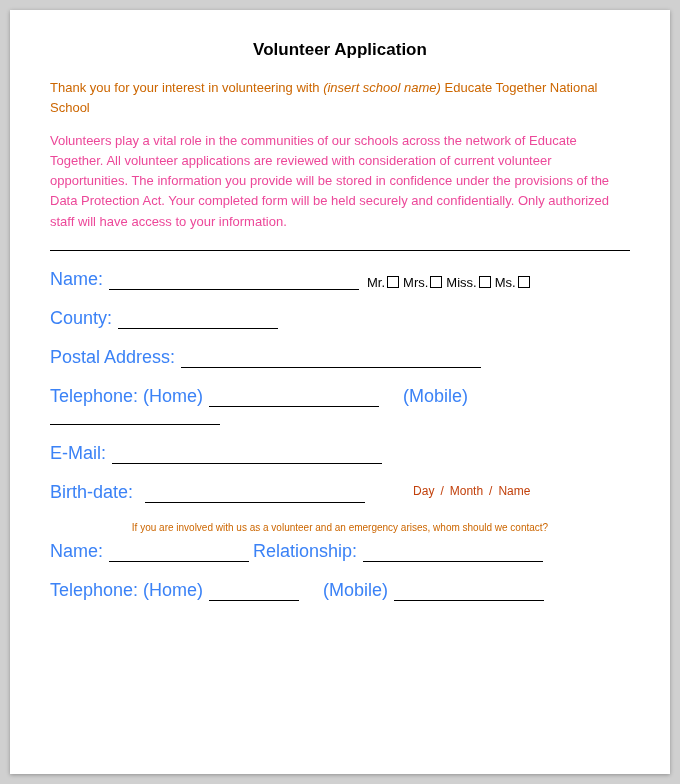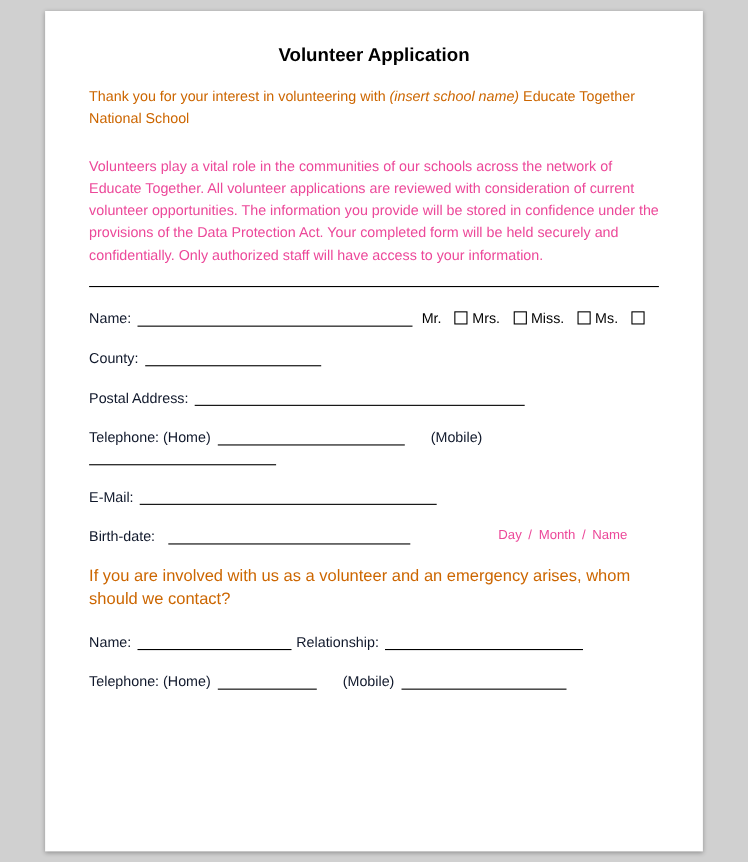--- a/index.html
+++ b/index.html
@@ -13,39 +13,39 @@
       display: flex;
       justify-content: center;
       align-items: flex-start;
       min-height: 784px;
       font-family: Arial, sans-serif;
       padding: 10px;
     }
 
     .page {
       background: #fff;
-      width: 598px;
+      width: 660px;
       min-height: 764px;
       padding: 30px 40px;
       box-shadow: 0 1px 4px rgba(0,0,0,0.3);
     }
 
     .page-title {
       text-align: center;
       font-size: 17px;
       font-weight: bold;
       color: #000;
       margin-bottom: 18px;
     }
 
     .intro-orange {
       color: #cc6600;
       font-size: 13px;
       line-height: 1.5;
-      margin-bottom: 24px;
+      margin-bottom: 14px;
     }
 
     .intro-orange em {
       font-style: italic;
     }
 
     .body-text {
       color: #ec4899;
       font-size: 13px;
       line-height: 1.55;
@@ -70,22 +70,22 @@
       align-items: flex-end;
       margin-bottom: 18px;
       font-size: 13px;
       color: #000;
       flex-wrap: wrap;
     }
 
     .form-label {
       white-space: nowrap;
       margin-right: 6px;
-      color: #0f172a;
-      font-size: 13px;
+      color: #3b82f6;
+      font-size: 18px;
     }
 
     .underline-field {
       border: none;
       border-bottom: 1px solid #000;
       outline: none;
       background: transparent;
       font-size: 13px;
       height: 18px;
       padding: 0 2px;
@@ -99,21 +99,21 @@
       display: flex;
       align-items: center;
       gap: 4px;
       margin-left: 8px;
       flex-wrap: nowrap;
     }
 
     .salutation-item {
       display: flex;
       align-items: center;
-      gap: 12px;
+      gap: 2px;
       font-size: 13px;
       white-space: nowrap;
       text-align: center;
     }
 
     .checkbox {
       width: 12px;
       height: 12px;
       border: 1px solid #000;
       display: inline-block;
@@ -140,35 +140,36 @@
       width: 270px;
     }
 
     .field-birthdate {
       width: 220px;
     }
 
     .birthdate-labels {
       display: flex;
       font-size: 12px;
-      color: #ec4899;
+      color: #c2410c;
       margin-top: 2px;
-      margin-left: 80px;
+      margin-left: 48px;
       gap: 0;
     }
 
     .slash {
       margin: 0 6px;
     }
 
     .emergency-question {
       color: #cc6600;
-      font-size: 15px;
-      margin-bottom: 18px;
+      font-size: 10px;
+      margin-bottom: 6px;
       line-height: 1.4;
+      text-align: center;
     }
 
     .field-name-short {
       width: 140px;
     }
 
     .field-relationship {
       width: 180px;
     }
 

